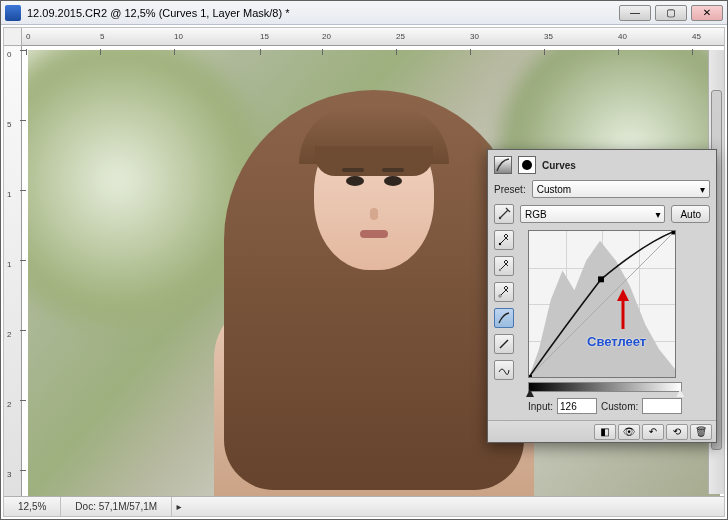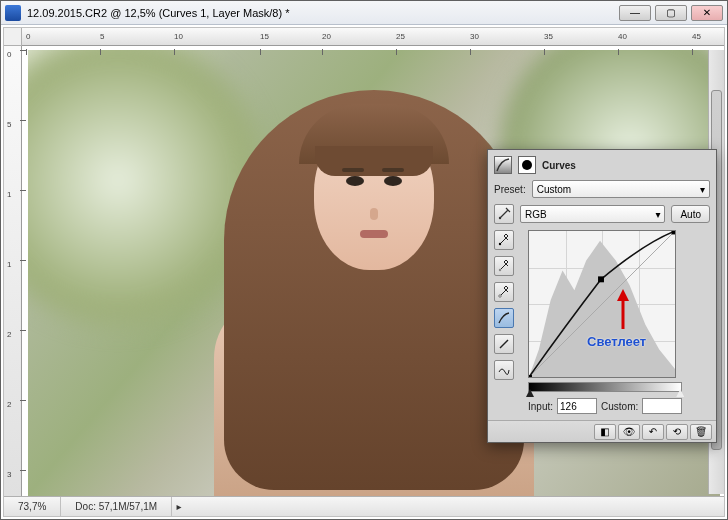--- a/index.html
+++ b/index.html
@@ -137,21 +137,21 @@
         <div class="nose"></div>
         <div class="mouth"></div>
       </div>
     </div>
 
     <div class="scroll-right">
       <div class="thumb"></div>
     </div>
 
     <div class="statusbar">
-      <div class="status-cell">73,7%</div>
+      <div class="status-cell">12,5%</div>
       <div class="status-cell">Doc: 57,1M/57,1M</div>
       <div class="status-arrow">▸</div>
     </div>
   </div>
 
   <div class="panel">
     <div class="panel-body">
 
       <div class="adj-head">
         <div class="adj-icon">

